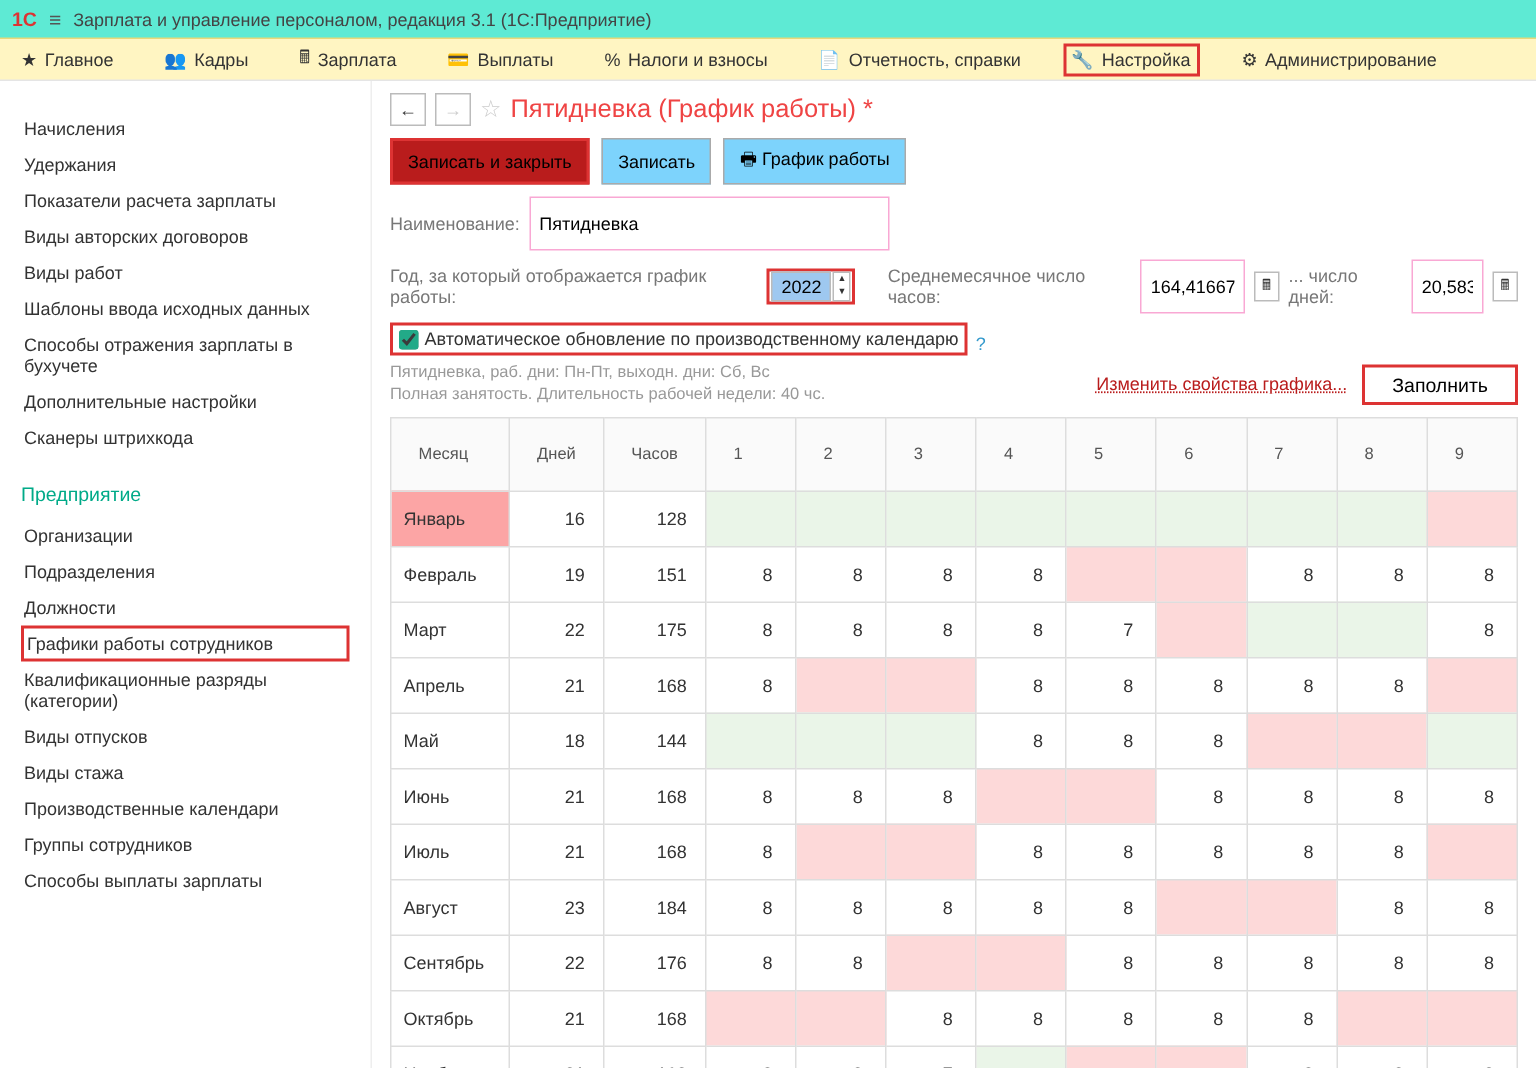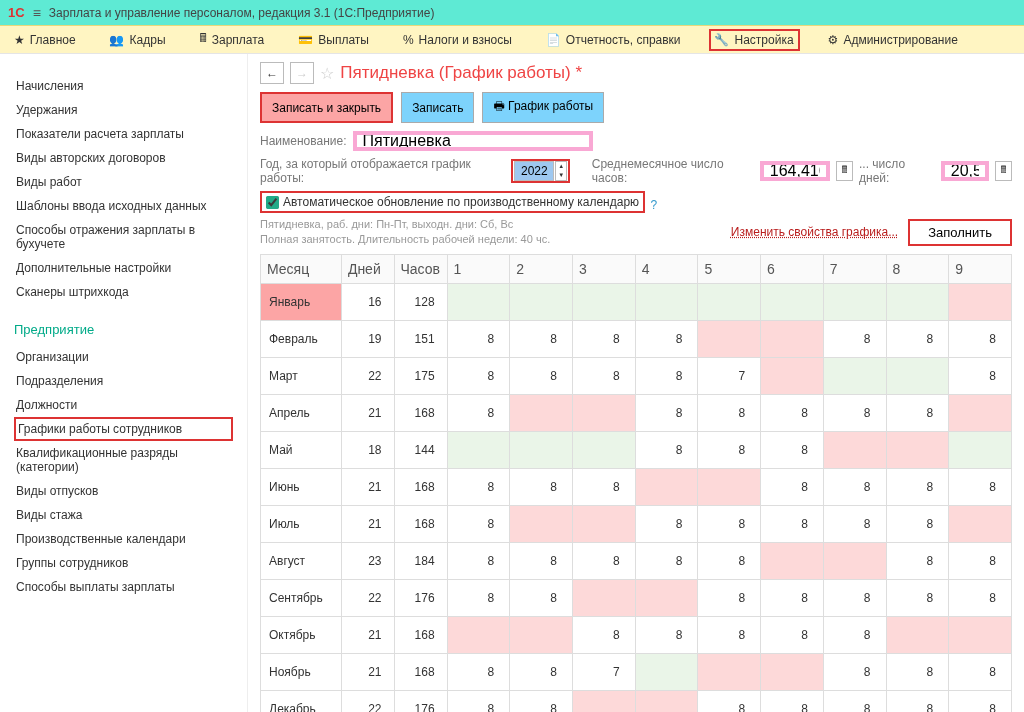--- a/index.html
+++ b/index.html
@@ -16,42 +16,42 @@
 .sidebar a { display: block; color: #333; text-decoration: none; padding: 5px 2px; font-size: 12px; }
 .sidebar a.highlighted { border: 2px solid #d33; padding: 3px 2px; }
 .sidebar .section-title { color: #0a8; font-size: 13px; margin: 18px 0 8px 0; display: block; }
 .main { flex: 1; padding: 8px 12px; }
 .doc-header { display: flex; align-items: center; gap: 6px; margin-bottom: 8px; }
 .navarrow { border: 1px solid #bbb; background: #fff; width: 24px; height: 22px; display: inline-flex; align-items: center; justify-content: center; font-size: 12px; }
 .star { color: #ccc; font-size: 16px; }
 .doc-title { font-size: 17px; color: #ef4444; }
 .toolbar { display: flex; gap: 8px; margin-bottom: 8px; }
 .btn { border: 1px solid #aaa; background: #7dd3fc; padding: 4px 10px; font-size: 12px; cursor: pointer; }
-.btn-primary { background: #fca5a5; border: 2px solid #d33; padding: 3px 10px; }
+.btn-primary { background: #b91c1c; border: 2px solid #d33; padding: 3px 10px; }
 .form-row { display: flex; align-items: center; gap: 6px; margin-bottom: 6px; font-size: 12px; }
 .label { color: #777; }
-.input { border: 4px solid #f9a8d4; padding: 2px 6px; height: 20px; font-size: 16px; }
+.input { border: 1px solid #f9a8d4; padding: 2px 6px; height: 36px; font-size: 12px; }
 .year-wrap { border: 2px solid #d33; display: inline-flex; align-items: center; padding: 0 1px; }
 .year-input { width: 40px; background: #9ec8f0; border: 1px solid #bbb; height: 20px; text-align: center; font-size: 12px; }
 .spinner { display: inline-flex; flex-direction: column; margin-left: 1px; border: 1px solid #bbb; }
 .spinner span { font-size: 6px; line-height: 9px; text-align: center; padding: 0 2px; }
 .num-input { width: 70px; text-align: right; }
 .num-input.days { width: 48px; }
 .calc-btn { border: 1px solid #bbb; width: 18px; height: 20px; font-size: 10px; text-align: center; }
 .checkbox-row { border: 2px solid #d33; display: inline-flex; align-items: center; gap: 4px; padding: 2px 4px; margin-bottom: 4px; }
 .checkbox-row input { accent-color: #2a8; }
 .help-icon { color: #39c; margin-left: 2px; }
 .info-text { color: #999; font-size: 11px; line-height: 1.4; }
 .info-row { display: flex; align-items: center; margin-bottom: 6px; }
 .info-actions { margin-left: auto; display: flex; align-items: center; gap: 10px; }
 .linkbtn { color: #b91c1c; text-decoration: underline dotted; font-size: 12px; }
 .fillbtn { border: 2px solid #d33; padding: 4px 18px; font-size: 13px; background: #fff; }
 .grid { width: 100%; border-collapse: collapse; font-size: 12px; }
 .grid th, .grid td { border: 1px solid #ddd; padding: 0; height: 36px; text-align: left; }
-.grid th { background: #fafafa; font-weight: normal; color: #555; font-size: 14px; padding: 6px; height: 28px; }
+.grid th { background: #fafafa; font-weight: normal; color: #555; font-size: 11px; padding: 18px; height: 28px; }
 .grid td .cell { padding: 0 8px; line-height: 36px; }
 .grid td.num { text-align: right; }
 .grid td.num .cell { padding-right: 12px; }
 .grid td.day .cell { text-align: right; padding-right: 15px; }
 .month-col { width: 80px; }
 .col-days { width: 52px; }
 .col-hours { width: 50px; }
 .day-col { width: 62px; }
 .selected-row td:first-child { background: #fca5a5; }
 .weekend { background: #fdd9d9; }

